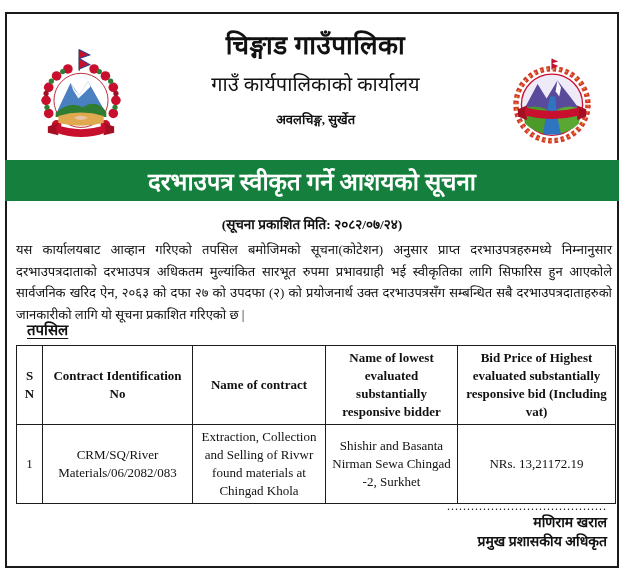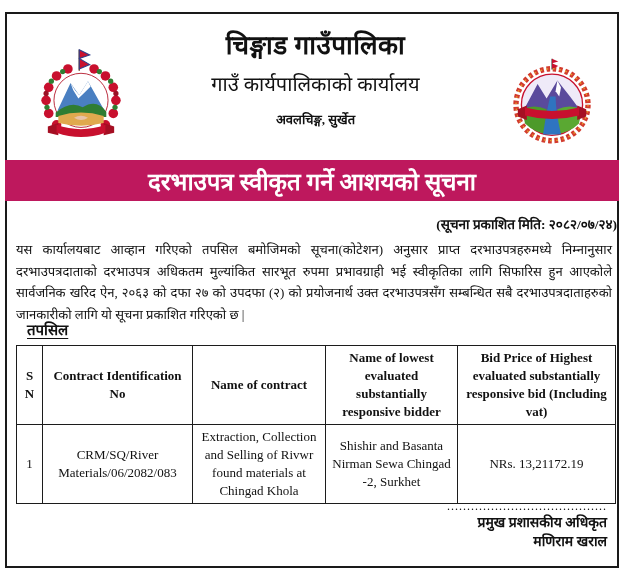--- a/index.html
+++ b/index.html
@@ -13,24 +13,24 @@
   .logo-left  { position:absolute; left:30px;  top:34px; width:88px; height:96px; }
   .logo-right { position:absolute; left:500px; top:42px; width:90px; height:92px; }
   .head-titles { position:absolute; left:102px; right:95px; top:16px; text-align:center; }
   .muni-name  { font-size:26px; font-weight:bold; line-height:32px; letter-spacing:0.5px; }
   .office-name{ font-size:20px; font-weight:normal; line-height:40px; margin-top:2px; }
   .addr { font-size:13px; font-weight:bold; line-height:19px; margin-top:6px; }
   .addr2{ font-size:13px; font-weight:bold; line-height:19px; }
 
   
   .banner { position:absolute; left:-2px; right:-2px; top:146px; height:41px;
-            background:#be185d; color:#ffffff; display:flex; align-items:center;
+            background:#15803d; color:#ffffff; display:flex; align-items:center;
             justify-content:center; font-size:24px; font-weight:bold; }
 
-  .date-line { position:absolute; top:201px; left:0; width:100%; text-align:right;
+  .date-line { position:absolute; top:201px; left:0; width:100%; text-align:center;
                font-weight:bold; font-size:13.5px; }
 
   .body-text { position:absolute; top:225px; left:9px; width:596px;
                font-size:13px; line-height:21.5px; text-align:justify; }
 
   .tapsil { position:absolute; top:305px; left:20px; font-size:15px; font-weight:bold;
             text-decoration:underline; text-underline-offset:3px; }
 
   
   table.notice { position:absolute; top:331px; left:9px; width:599px;
@@ -158,17 +158,17 @@
         <td>CRM/SQ/River Materials/06/2082/083</td>
         <td>Extraction, Collection and Selling of Rivwr found materials at Chingad Khola</td>
         <td>Shishir and Basanta Nirman Sewa Chingad -2, Surkhet</td>
         <td>NRs. 13,21172.19</td>
       </tr>
     </tbody>
   </table>
 
   <div class="signature">
     <div class="sig-dots">........................................</div>
+    <div>मणिराम खराल</div>
     <div>प्रमुख प्रशासकीय अधिकृत</div>
-    <div>मणिराम खराल</div>
   </div>
 
 </div>
 
 </body></html>

